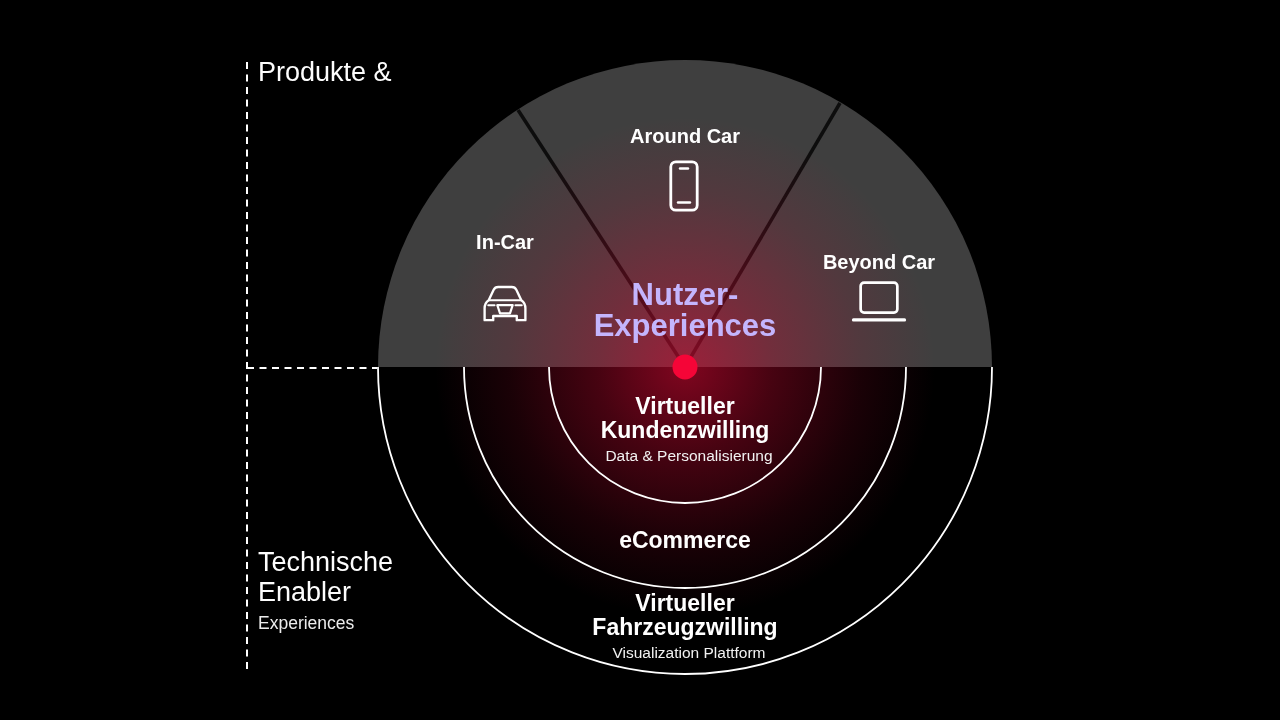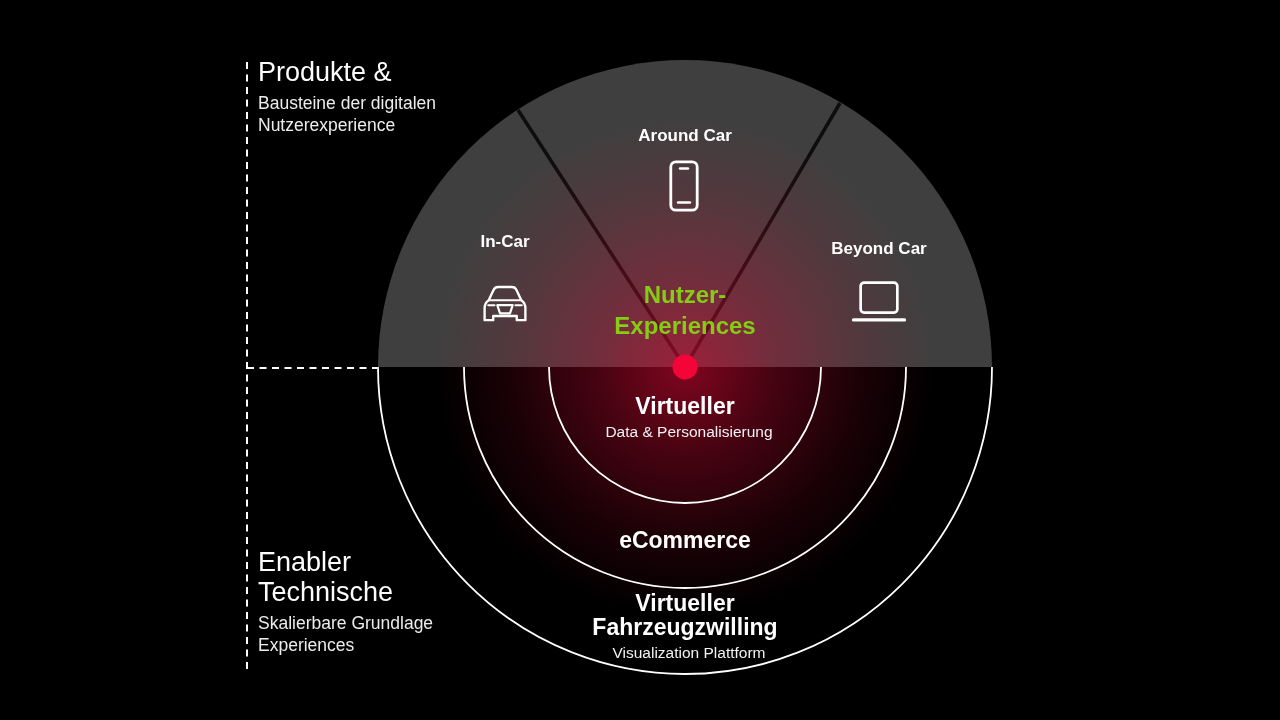--- a/index.html
+++ b/index.html
@@ -3,22 +3,22 @@
 <meta charset="utf-8">
 <style>
   html, body { margin: 0; padding: 0; background: #000; }
   .stage {
     position: relative; width: 1280px; height: 720px;
     background: #000; overflow: hidden;
     font-family: "Liberation Sans", sans-serif; color: #ffffff;
   }
   .geo { position: absolute; left: 0; top: 0; }
   .label { position: absolute; transform: translateX(-50%); text-align: center; white-space: nowrap; }
-  .seg-label   { font-weight: bold; font-size: 17px; line-height: 24px; }
-  .center-label{ font-weight: bold; font-size: 24px; line-height: 31px; color: #84cc16; }
+  .seg-label   { font-weight: bold; font-size: 20px; line-height: 24px; }
+  .center-label{ font-weight: bold; font-size: 31px; line-height: 31px; color: #c4b5fd; }
   .ring-title  { font-weight: bold; font-size: 23px; line-height: 24px; }
   .ring-sub    { font-size: 15.5px; line-height: 19px; margin-top: 4px; color: #f2f2f2; margin-left: 8px; }
   .panel { position: absolute; left: 258px; }
   .panel-title { font-size: 27px; line-height: 30px; color: #fdfdfd; }
   .panel-sub   { font-size: 17.5px; line-height: 21.5px; margin-top: 6px; color: #ececec; }
   .icon { position: absolute; transform: translateX(-50%); }
 </style>
 </head>
 <body>
 
@@ -48,67 +48,63 @@
     <line x1="247" y1="62" x2="247" y2="670" stroke="#ffffff" stroke-width="2" stroke-dasharray="7 5.5"></line>
     <line x1="247" y1="368" x2="377" y2="368" stroke="#ffffff" stroke-width="2" stroke-dasharray="7 5.5"></line>
 
     <circle cx="685" cy="367" r="12.5" fill="#f50537"></circle>
   </svg>
 
   <div class="panel" style="top:57px">
     <div class="panel-title">
       <div>Produkte &amp;</div>
     </div>
-    <div class="panel-sub">
-      <div>Bausteine der digitalen</div>
-      <div>Nutzerexperience</div>
-    </div>
   </div>
 
   <div class="panel" style="top:547px">
     <div class="panel-title">
+      <div>Technische</div>
       <div>Enabler</div>
-      <div>Technische</div>
     </div>
     <div class="panel-sub">
-      <div>Skalierbare Grundlage</div>
       <div>Experiences</div>
     </div>
   </div>
 
   <div class="label seg-label" style="left:685px; top:124px">Around Car</div>
   <svg class="icon" style="left:684px; top:160px" width="30" height="52" viewBox="0 0 30 52">
     <rect x="1.8" y="1.8" width="26.4" height="48.4" rx="5" fill="none" stroke="#fff" stroke-width="2.8"></rect>
     <line x1="11" y1="8.5" x2="19" y2="8.5" stroke="#fff" stroke-width="2.4" stroke-linecap="round"></line>
     <line x1="9" y1="42.5" x2="21" y2="42.5" stroke="#fff" stroke-width="2.4" stroke-linecap="round"></line>
   </svg>
 
   <div class="label seg-label" style="left:505px; top:230px">In-Car</div>
   <svg class="icon" style="left:505px; top:281px" width="58" height="42" viewBox="0 0 64 46">
     <path d="M9.5 43 V30 C9.5 26 11 23 14 21 L19.5 9.5 C20.5 7.5 22 6.5 24.5 6.5 H39.5 C42 6.5 43.5 7.5 44.5 9.5 L50 21 C53 23 54.5 26 54.5 30 V43 H45 V38.5 H19 V43 Z" fill="none" stroke="#fff" stroke-width="2.6" stroke-linejoin="round"></path>
     <line x1="14" y1="21" x2="50" y2="21" stroke="#fff" stroke-width="2.2"></line>
     <line x1="13.5" y1="26.5" x2="20.5" y2="26.5" stroke="#fff" stroke-width="2.2" stroke-linecap="round"></line>
     <line x1="43.5" y1="26.5" x2="50.5" y2="26.5" stroke="#fff" stroke-width="2.2" stroke-linecap="round"></line>
     <path d="M23.5 26.5 H40.5 L37.5 35.5 H26.5 Z" fill="none" stroke="#fff" stroke-width="2.4" stroke-linejoin="round"></path>
   </svg>
 
-  <div class="label seg-label" style="left:879px; top:237px">Beyond Car</div>
+  <div class="label seg-label" style="left:879px; top:250px">Beyond Car</div>
   <svg class="icon" style="left:879px; top:280px" width="56" height="45" viewBox="0 0 58 46">
     <rect x="10" y="2.5" width="38" height="31" rx="3.5" fill="none" stroke="#fff" stroke-width="2.8"></rect>
     <line x1="2.5" y1="41" x2="55.5" y2="41" stroke="#fff" stroke-width="3.2" stroke-linecap="round"></line>
   </svg>
 
   <div class="label center-label" style="left:685px; top:279px">
     <div>Nutzer-</div>
     <div>Experiences</div>
   </div>
 
   <div class="label" style="left:685px; top:394px">
     <div class="ring-title">
       <div>Virtueller</div>
+      <div>Kundenzwilling</div>
     </div>
     <div class="ring-sub">Data &amp; Personalisierung</div>
   </div>
 
   <div class="label ring-title" style="left:685px; top:528px">eCommerce</div>
 
   <div class="label" style="left:685px; top:591px">
     <div class="ring-title">
       <div>Virtueller</div>
       <div>Fahrzeugzwilling</div>

